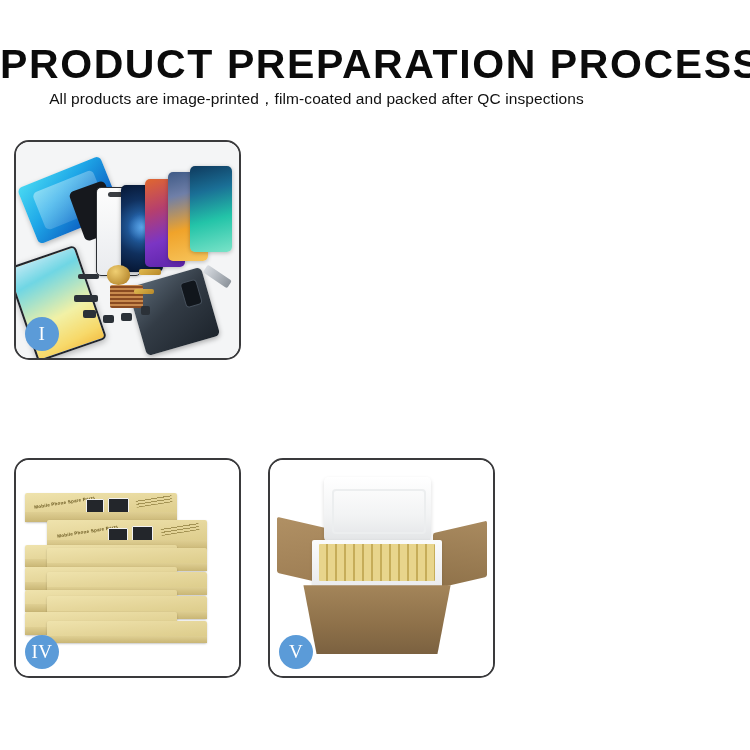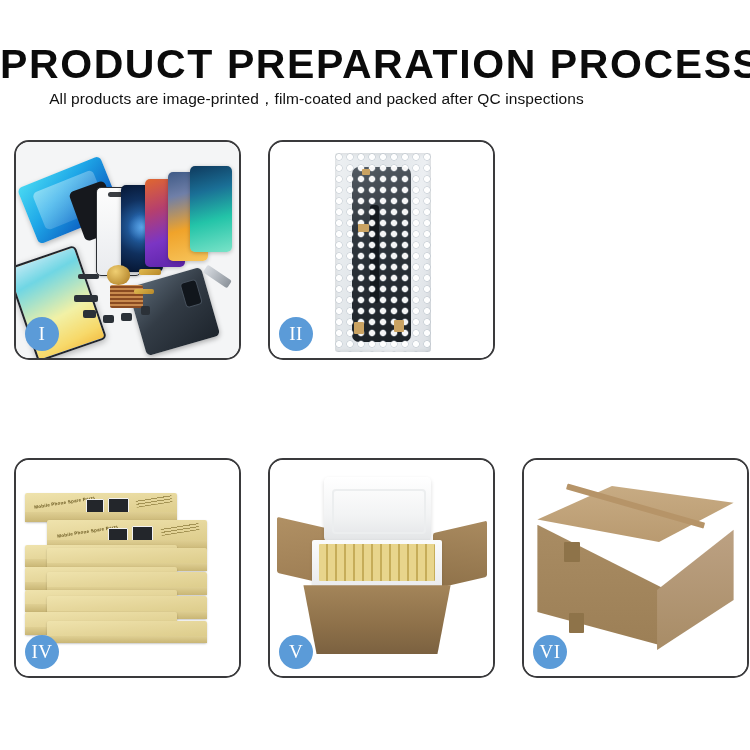--- a/index.html
+++ b/index.html
@@ -318,33 +318,20 @@
           <div class="chip" style="left:39%;top:80%;width:5%;height:4%;"></div>
           <div class="chip" style="left:47%;top:79%;width:5%;height:4%;"></div>
           <div class="chip" style="left:56%;top:76%;width:4%;height:4%;"></div>
           <div class="gold" style="left:55%;top:59%;width:10%;height:2.5%;"></div>
           <div class="gold" style="left:53%;top:68%;width:9%;height:2.5%;"></div>
           <div class="tool"></div>
         </div>
         <div class="badge">I</div>
       </div>
 
-      <div class="card c2">
-        <div class="photo p2">
-          <div class="bag">
-            <div class="bag-item"></div>
-            <div class="bubbles"></div>
-            <div class="tape" style="left:28%;top:8%;width:9%;height:3%;"></div>
-            <div class="tape" style="left:24%;top:36%;width:12%;height:4%;"></div>
-            <div class="tape" style="left:20%;top:85%;width:11%;height:6%;"></div>
-            <div class="tape" style="left:62%;top:84%;width:10%;height:6%;"></div>
-          </div>
-        </div>
-        <div class="badge">II</div>
-      </div>
 
 
     </div>
 
     <div class="row r2">
 
       <div class="card c1">
         <div class="photo p4">
           <div class="stack">
             <div class="kbox back" style="top:4%;height:17%;">
@@ -398,27 +385,16 @@
           <div class="flapL"></div>
           <div class="flapR"></div>
           <div class="foamlid"></div>
           <div class="foambody"></div>
           <div class="inner-boxes"></div>
           <div class="carton5"></div>
         </div>
         <div class="badge">V</div>
       </div>
 
-      <div class="card c3">
-        <div class="photo p6">
-          <div class="box-top"></div>
-          <div class="box-seam"></div>
-          <div class="box-left"></div>
-          <div class="box-right"></div>
-          <div class="box-tab" style="left:18%;top:38%;width:7%;height:9%;"></div>
-          <div class="box-tab" style="left:20%;top:71%;width:7%;height:9%;"></div>
-        </div>
-        <div class="badge">VI</div>
-      </div>
 
     </div>
   </div>
 </div>
 
 </body></html>

